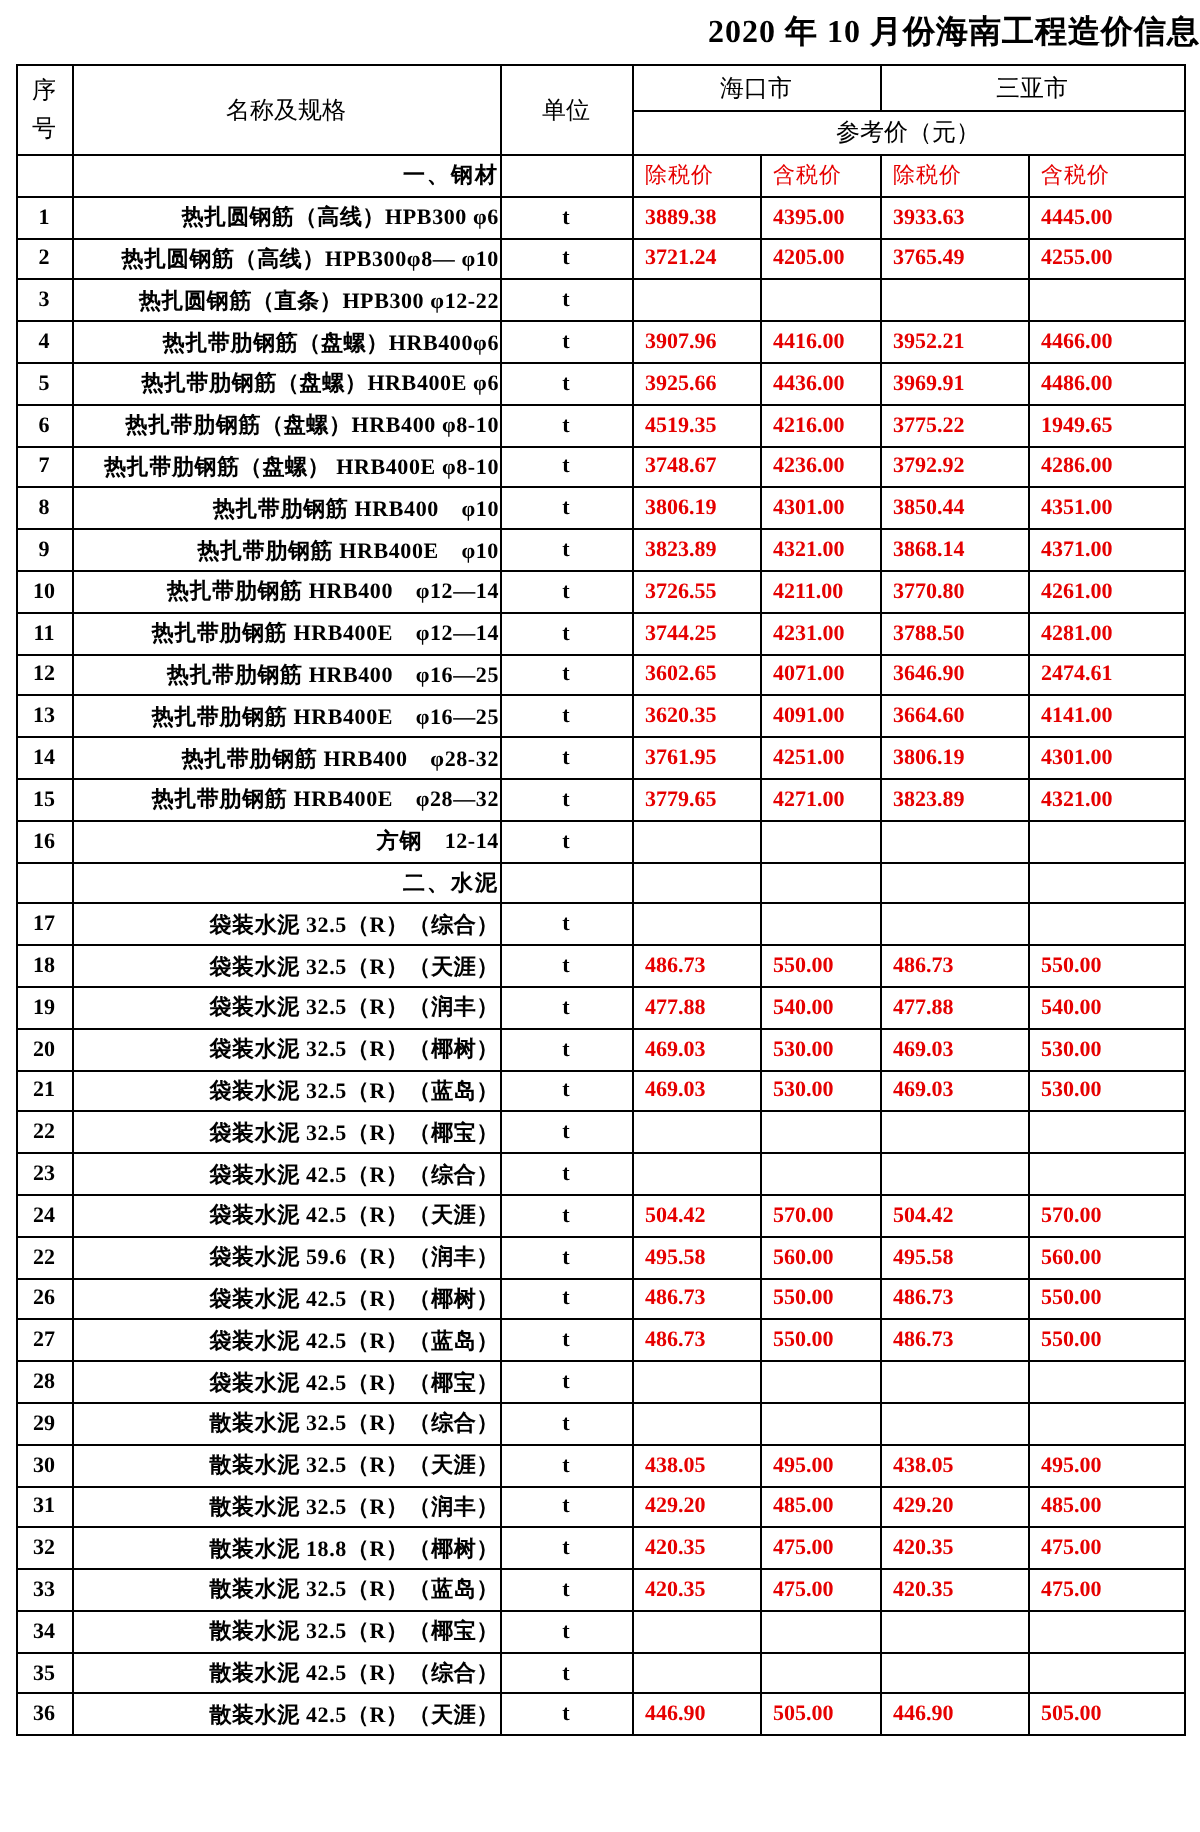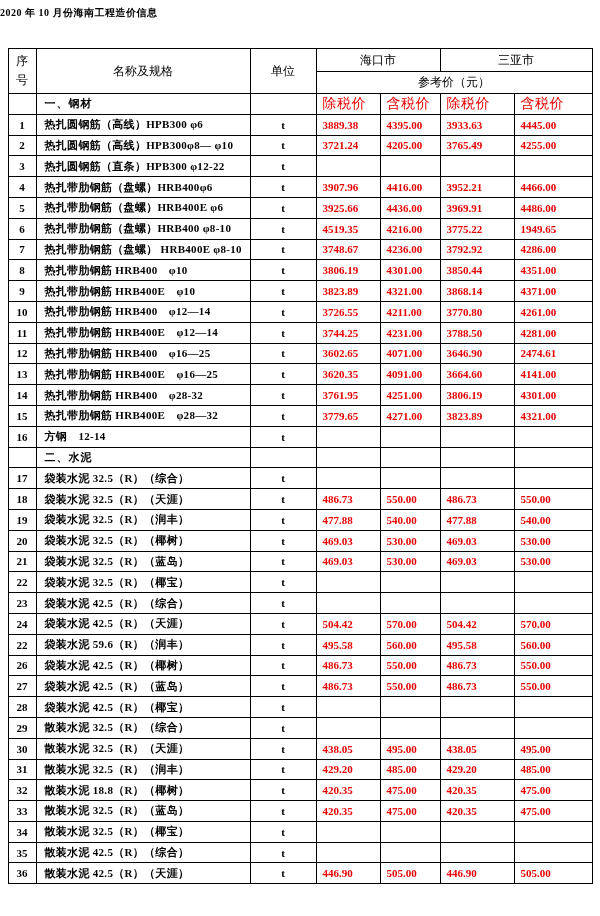--- a/index.html
+++ b/index.html
@@ -1,44 +1,44 @@
 <!DOCTYPE html>
 <html style="--red: #e60000;"><head>
 <meta charset="utf-8">
 <style>
   html,body{margin:0;padding:0;}
   body{
     width:600px;height:916px;background:#fff;overflow:hidden;
     font-family:"Liberation Serif","DejaVu Serif",serif;color:#000;
   }
   .title{
-    text-align:left;font-weight:bold;font-size:10px;
+    text-align:right;font-weight:bold;font-size:16px;
     padding-top:6px;height:32px;box-sizing:border-box;letter-spacing:.5px;
   }
   table{
-    border-collapse:collapse;table-layout:fixed;width:584px;margin:16px auto;
+    border-collapse:collapse;table-layout:fixed;width:584px;margin:0 auto;
   }
   th,td{
     border:1px solid #000;padding:0;overflow:hidden;white-space:nowrap;
     box-sizing:border-box;
   }
   thead th{font-weight:normal;font-size:12px;text-align:center;vertical-align:middle;}
   thead tr.r1 th{height:23px;}
   thead tr.r2 th{height:22px;}
   .seq-head span{
     display:inline-block;width:1.05em;word-break:break-all;line-height:1.55;
     white-space:normal;font-size:12px;
   }
   tbody td{height:20.8px;font-size:11px;font-weight:bold;vertical-align:middle;}
   td.seq{text-align:center;}
-  td.name{text-align:left;padding-left:8px;letter-spacing:.3px;}
+  td.name{text-align:right;padding-left:8px;letter-spacing:.3px;}
   td.unit{text-align:center;}
   td.price{text-align:left;padding-left:6px;}
   td.num{color:var(--red);}
-  td.red-label{color:var(--red);font-weight:normal;font-size:14px;letter-spacing:.5px;}
+  td.red-label{color:var(--red);font-weight:normal;font-size:11px;letter-spacing:.5px;}
   tr.section td.name{letter-spacing:1px;}
 </style>
 </head>
 <body>
 
 <div class="title">2020 年 10 月份海南工程造价信息</div>
 
 <table>
   <colgroup>
     <col style="width:28px">

